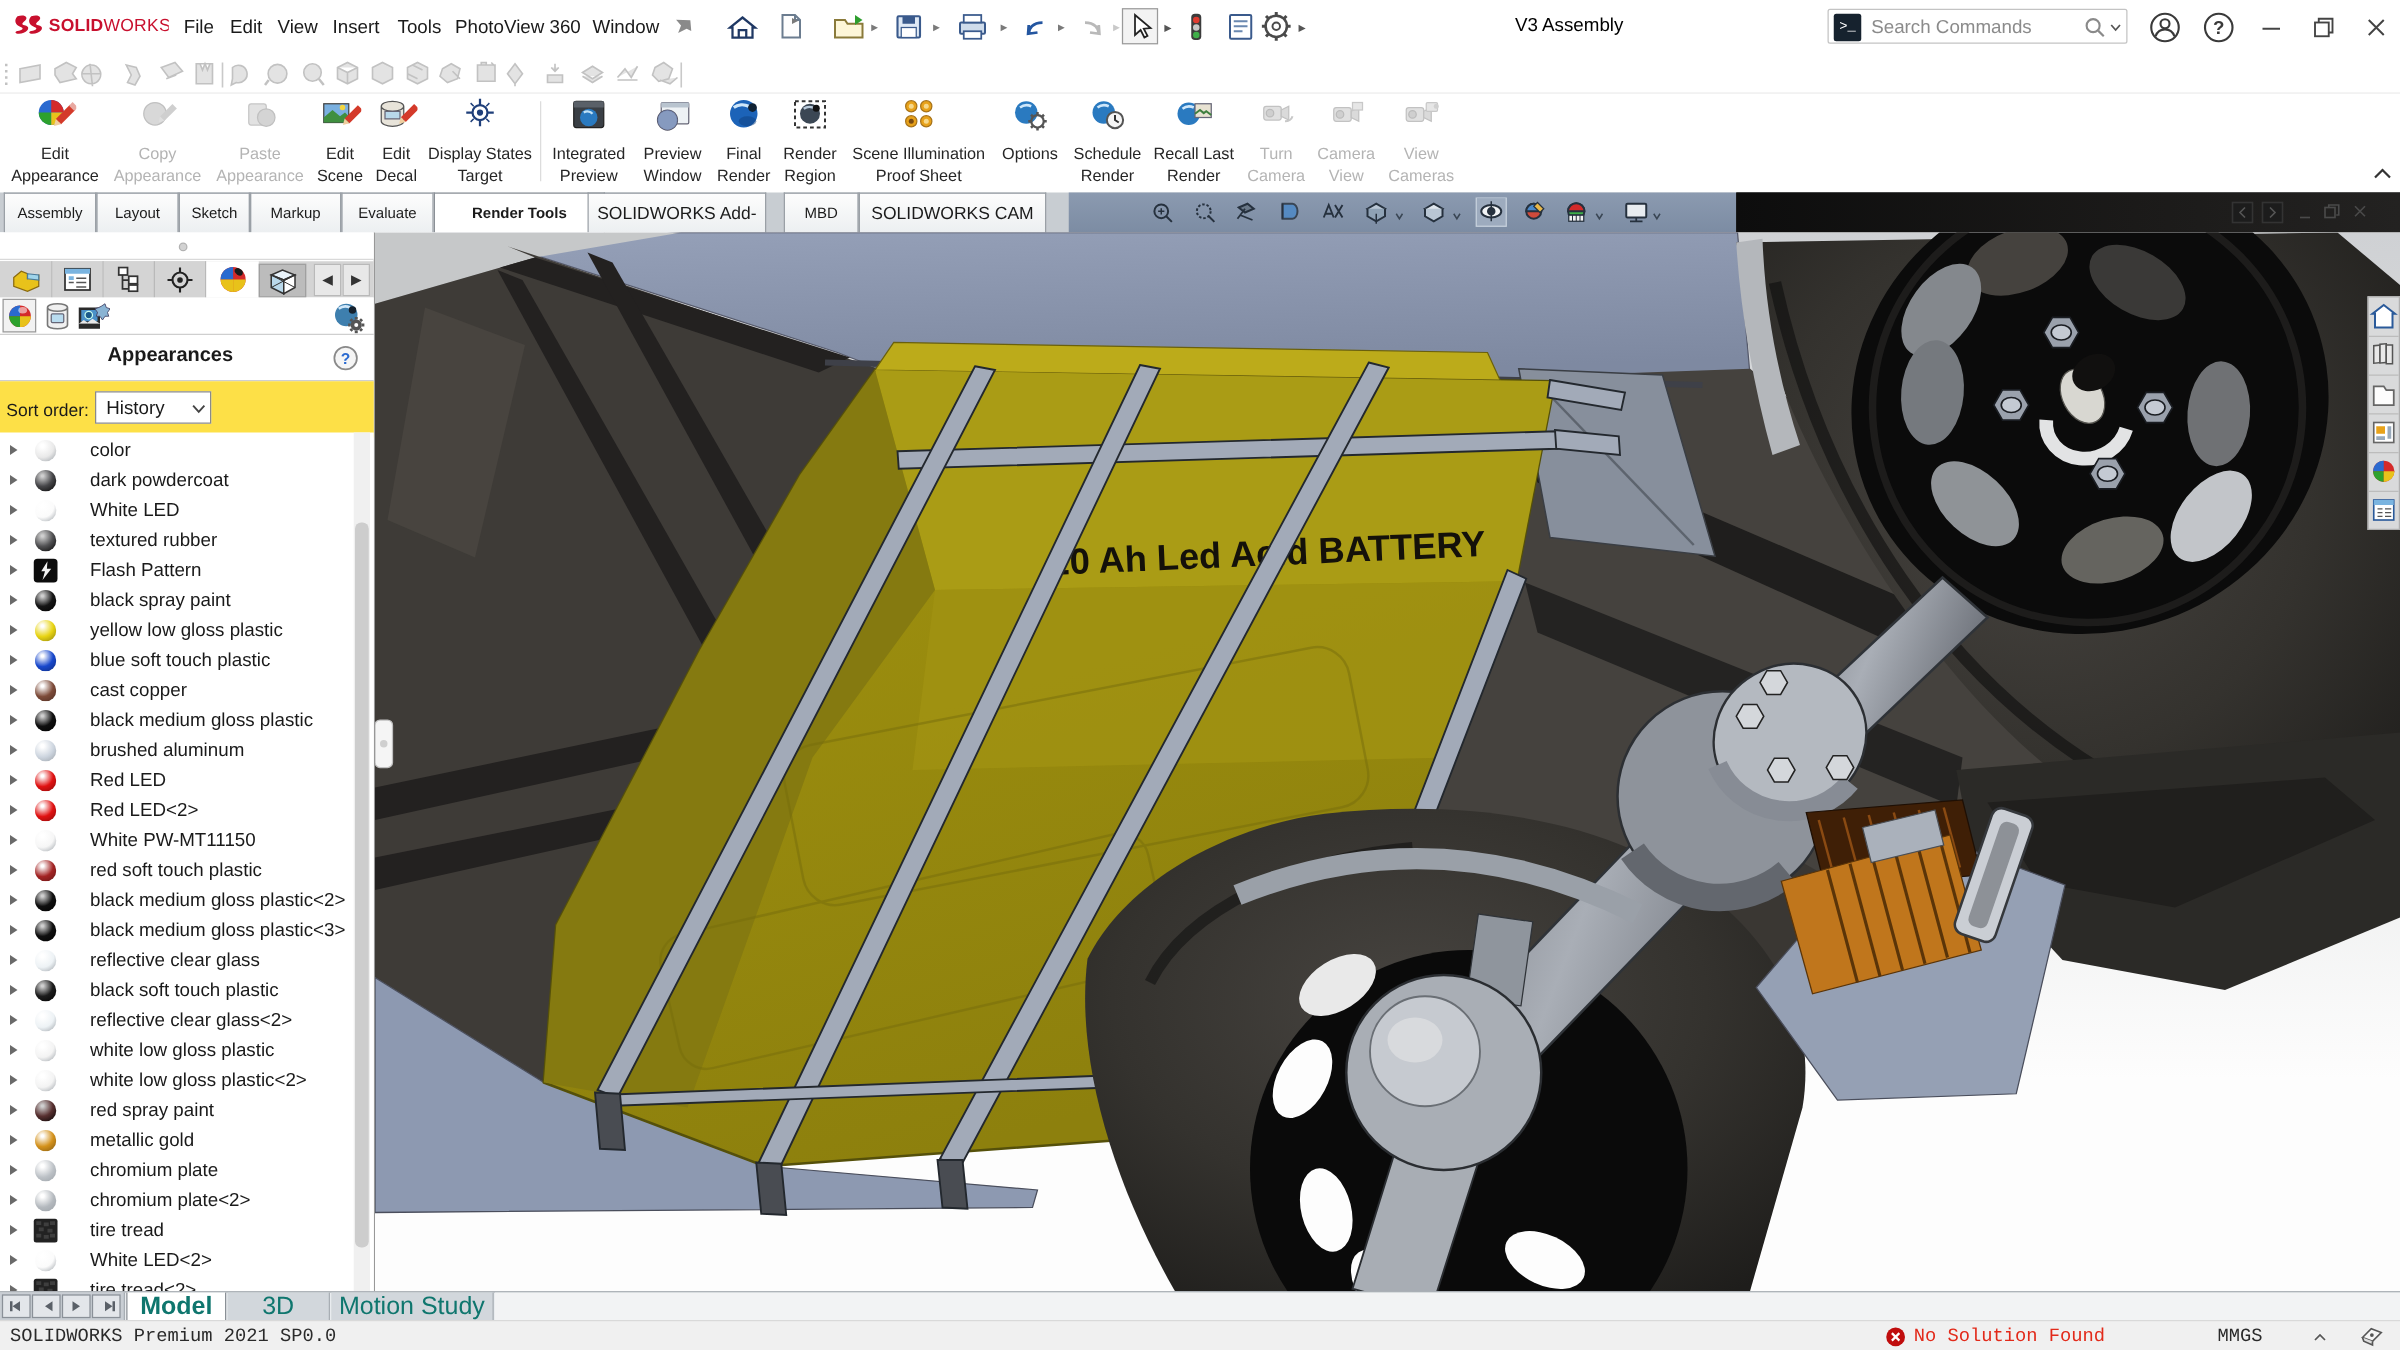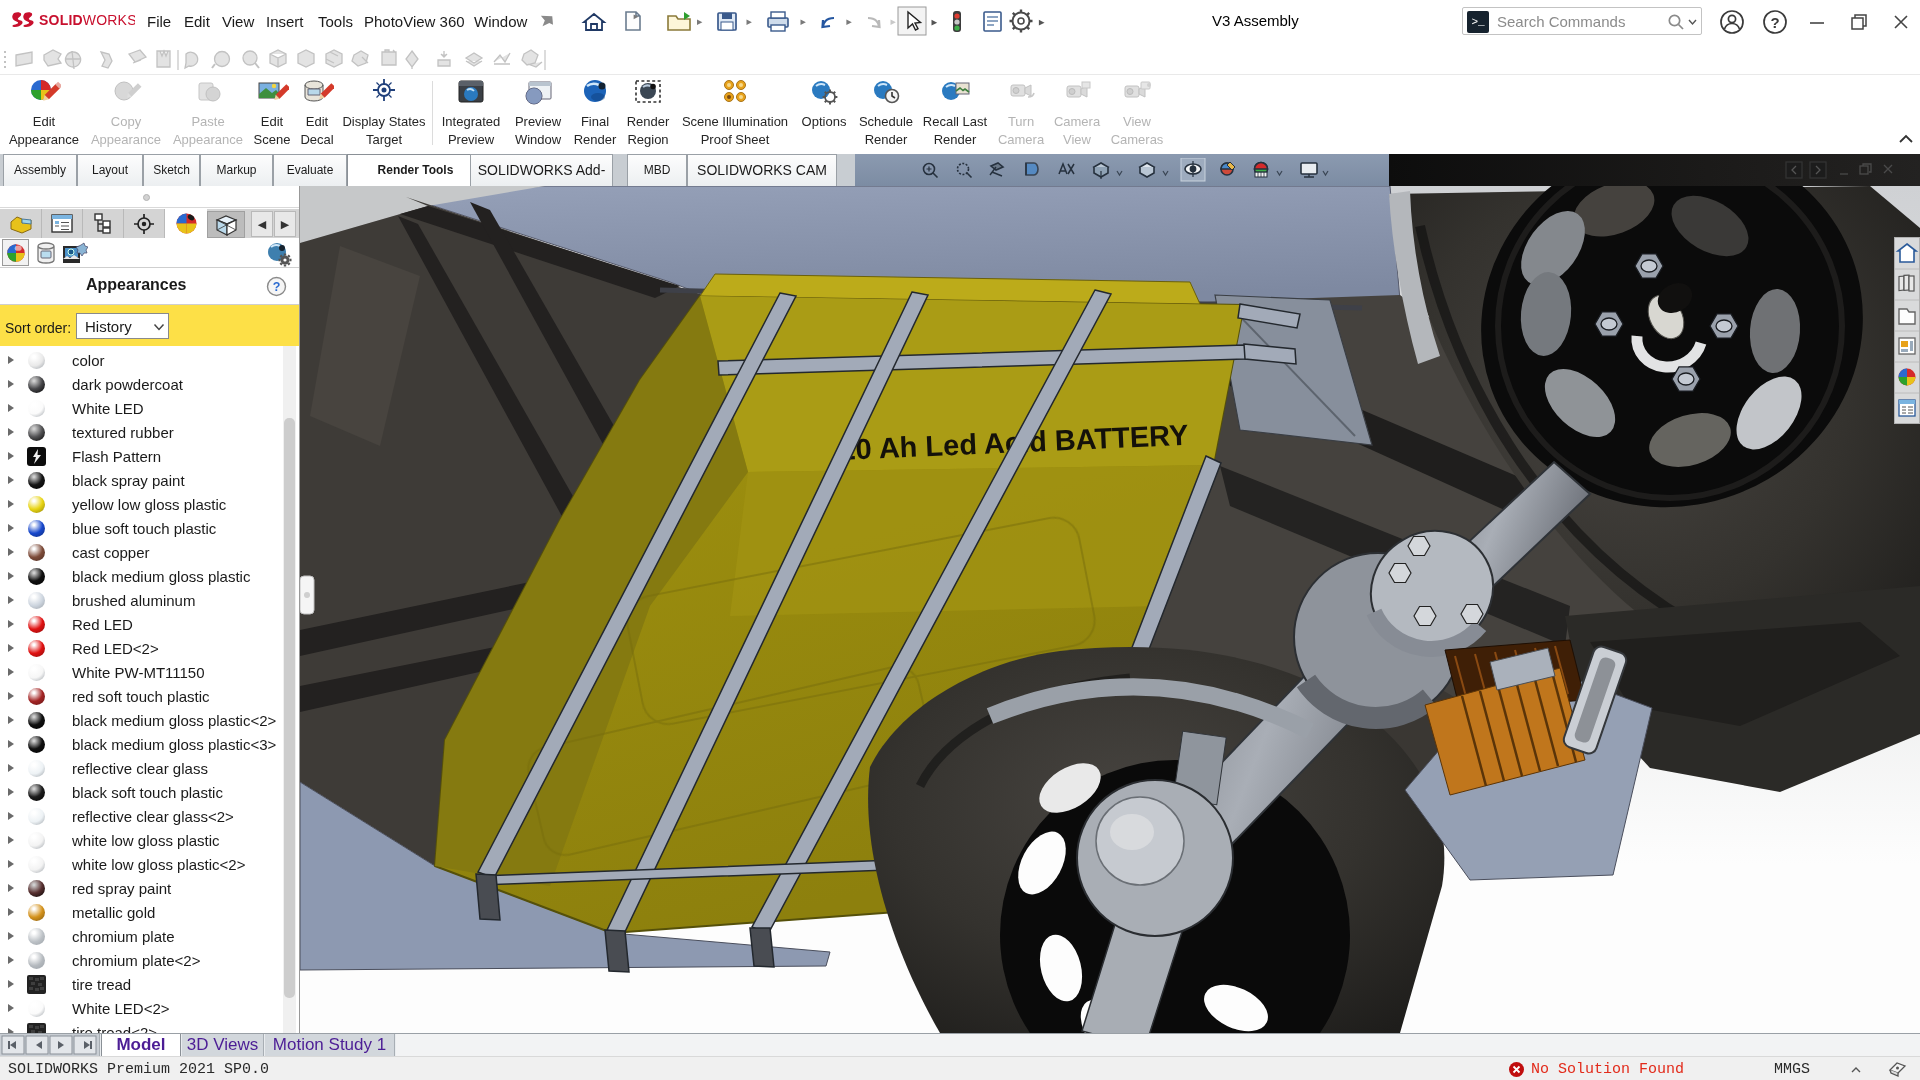--- a/index.html
+++ b/index.html
@@ -14,21 +14,21 @@
 .rgray .rlab { color:#b4b4b4; }
 #tabrow { left:0; top:154px; width:1920px; height:32px; background:#c8cdd2; }
 .tab { position:absolute; top:0; height:32px; background:linear-gradient(#fdfdfd,#eceff1); border:1px solid #9aa0a6; border-bottom:none; font-size:12px; color:#1b1b1b; text-align:center; line-height:30px; }
 #leftpanel { left:0; top:186px; width:300px; height:847px; background:#fff; border-right:1px solid #989898; }
 .lrow { position:absolute; left:0; width:280px; height:24px; font-size:15px; color:#1a1a1a; }
 .lrow .tri { position:absolute; left:8px; top:7px; width:0; height:0; border-left:6px solid #6a6a6a; border-top:4.5px solid transparent; border-bottom:4.5px solid transparent; }
 .lrow .sph { position:absolute; left:28px; top:3px; width:17px; height:17px; border-radius:50%; }
 .lrow .txt { position:absolute; left:52px; top:3px; white-space:nowrap;margin-left:20px; }
 #viewport { left:300px; top:186px; width:1620px; height:847px; background:#fff; }
 #bottombar { left:0; top:1033px; width:1920px; height:23px; background:#e9ecef; border-top:1px solid #9aa0a6; }
-.btab { position:absolute; top:0px; height:23px; font-size:17px; color:#4c1d95; text-align:center; line-height:22px; background:#d2d7dc; border-right:1px solid #a8aeb4; }
+.btab { position:absolute; top:0px; height:23px; font-size:20px; color:#0f766e; text-align:center; line-height:22px; background:#d2d7dc; border-right:1px solid #a8aeb4; }
 #statusbar { left:0; top:1056px; width:1920px; height:24px; background:#f0f0f0; border-top:1px solid #d9d9d9; font-size:15px; color:#333;font-family:Liberation Mono, monospace; }
 </style>
 </head>
 <body>
 <div class="abs" id="titlebar">
   <svg class="abs" style="left:10px;top:9px" width="125" height="26" viewBox="0 0 125 26">
     <path d="M4 4 C10 2 13 5 10 7.5 C7 10 7 10.5 11 11.5 C15 13 11 18 5 18 C2 18 1.5 16.5 4 15.8 C8 15 9.5 13.5 6.5 12.5 C2 11 1 7 4 4Z" fill="#c8102e"></path>
     <path d="M15 4 C21 2 24 5 21 7.5 C18 10 18 10.5 22 11.5 C26 13 22 18 16 18 C13 18 12.5 16.5 15 15.8 C19 15 20.5 13.5 17.5 12.5 C13 11 12 7 15 4Z" fill="#c8102e"></path>
     <text x="29" y="16" font-size="14" font-weight="bold" fill="#c8102e" font-family="Liberation Sans" letter-spacing="0.2">SOLID<tspan font-weight="normal">WORKS</tspan></text>
   </svg>

